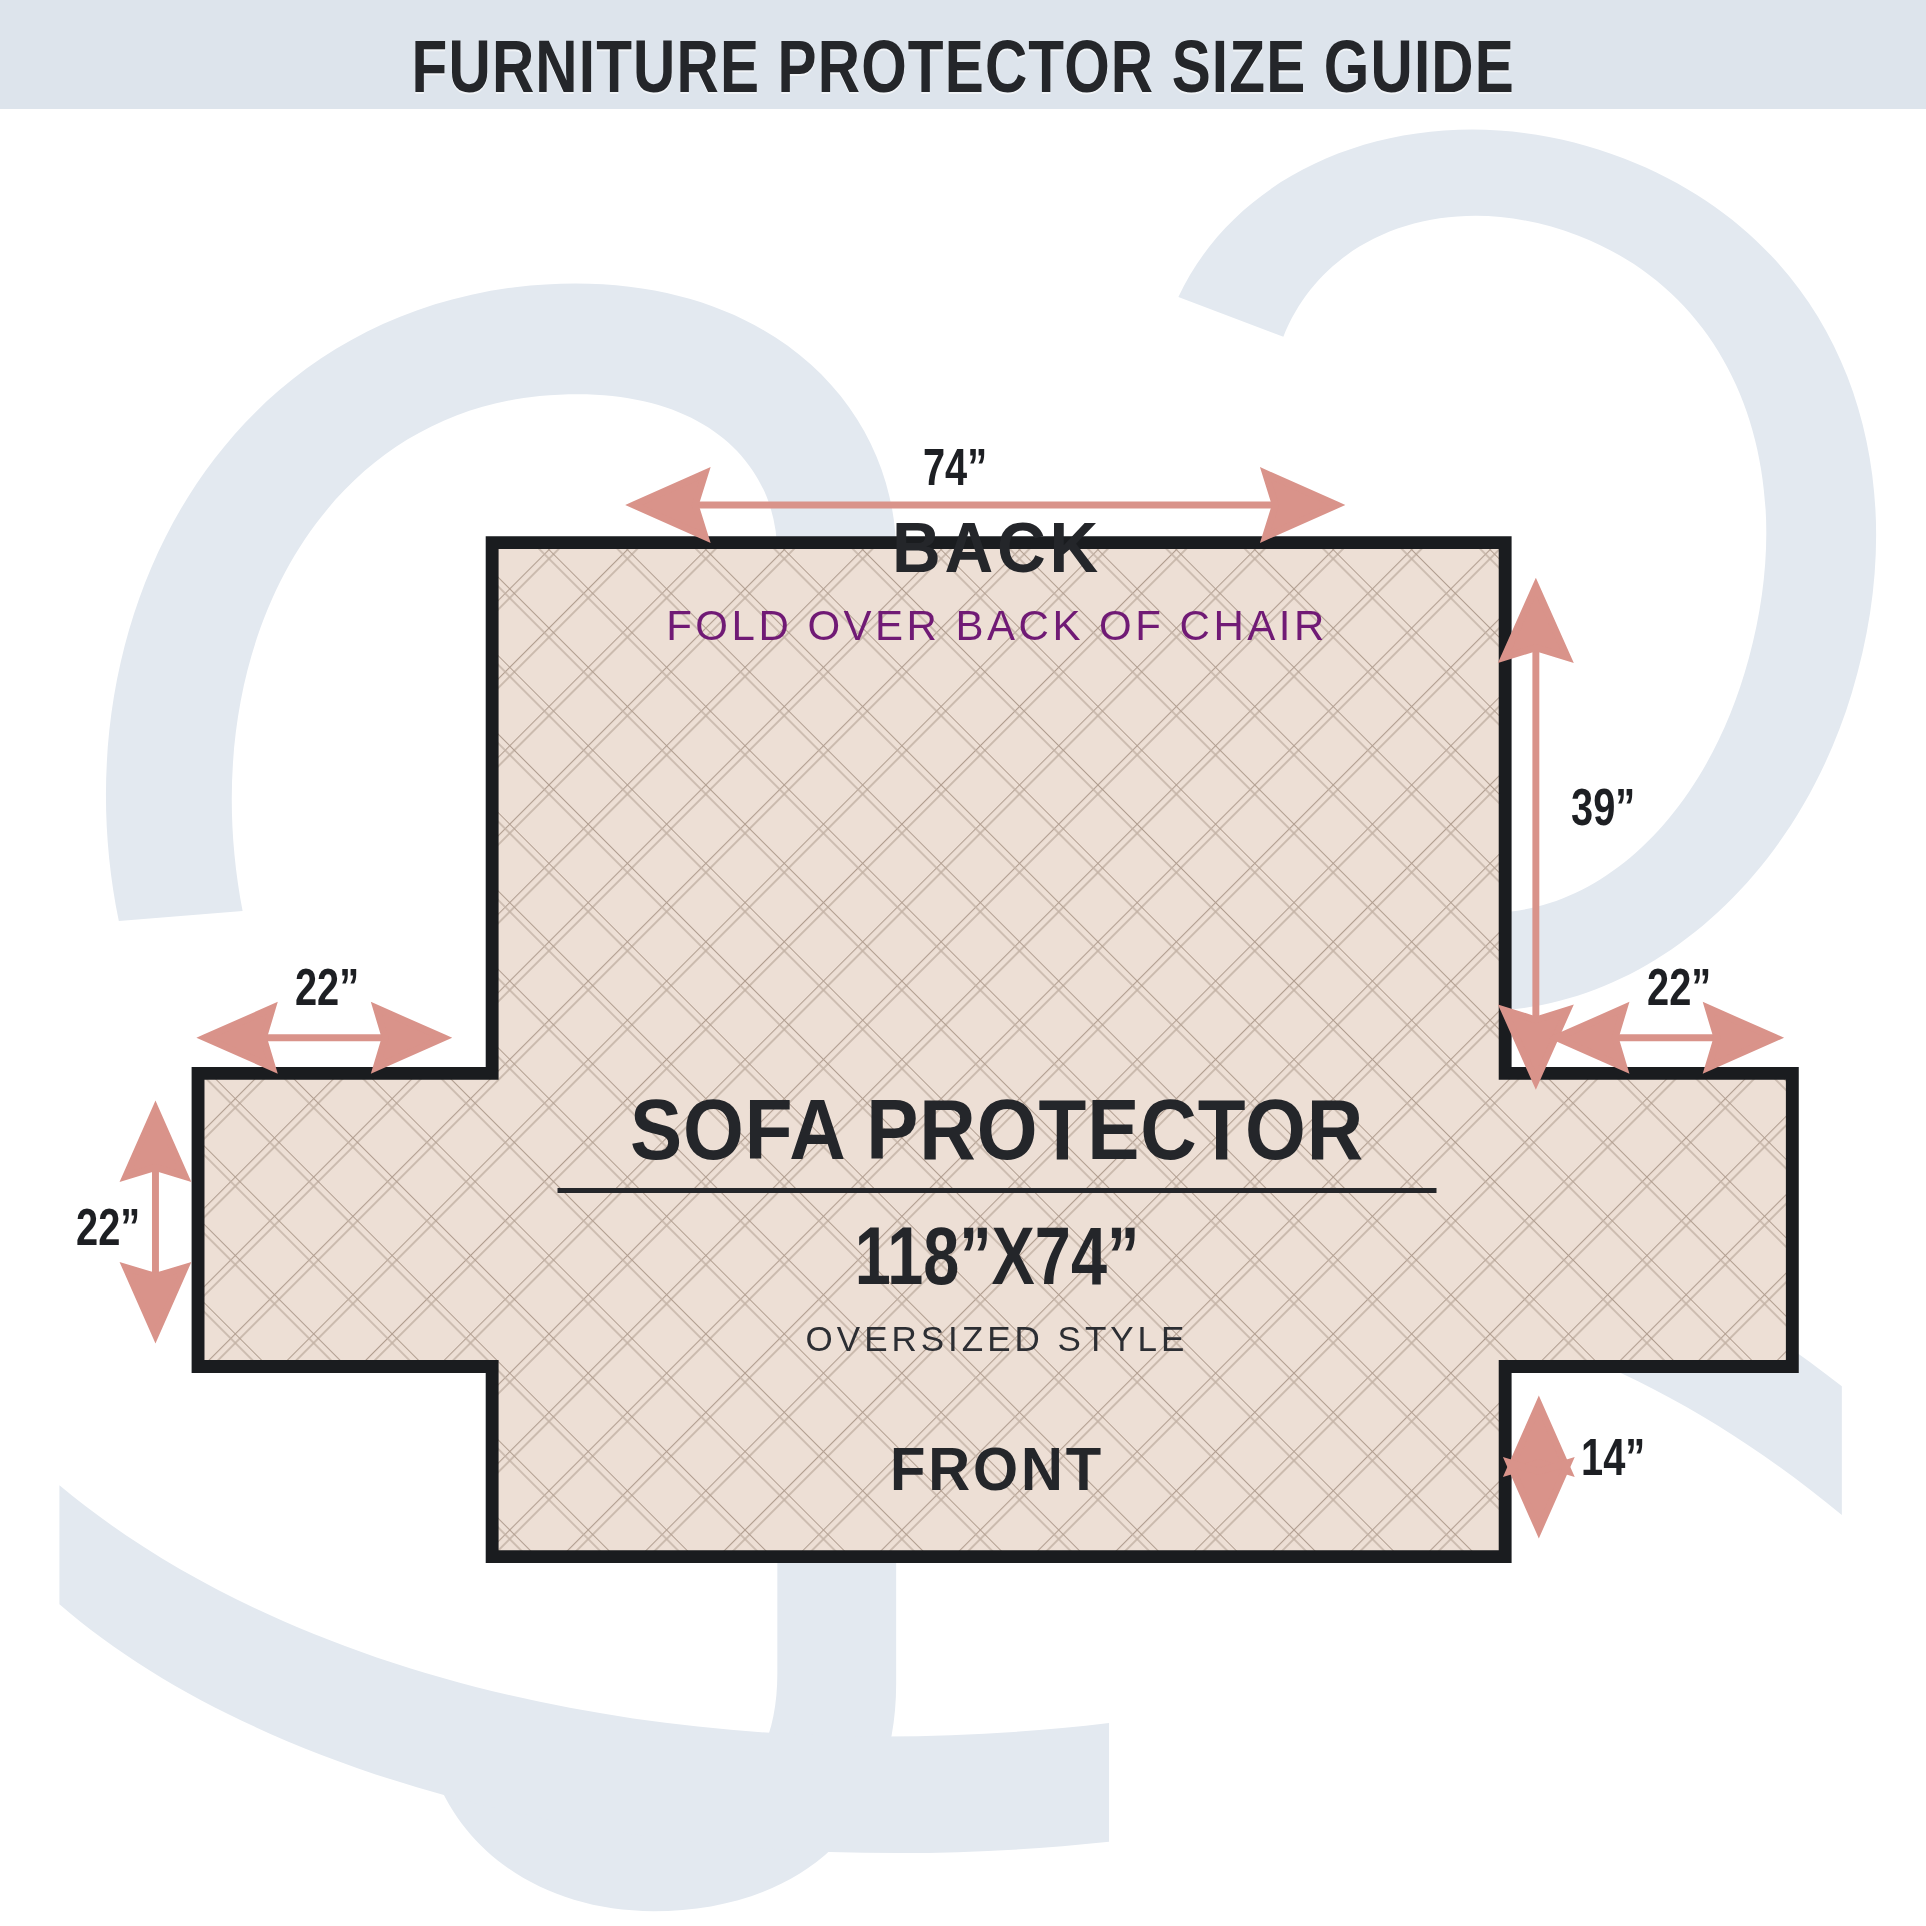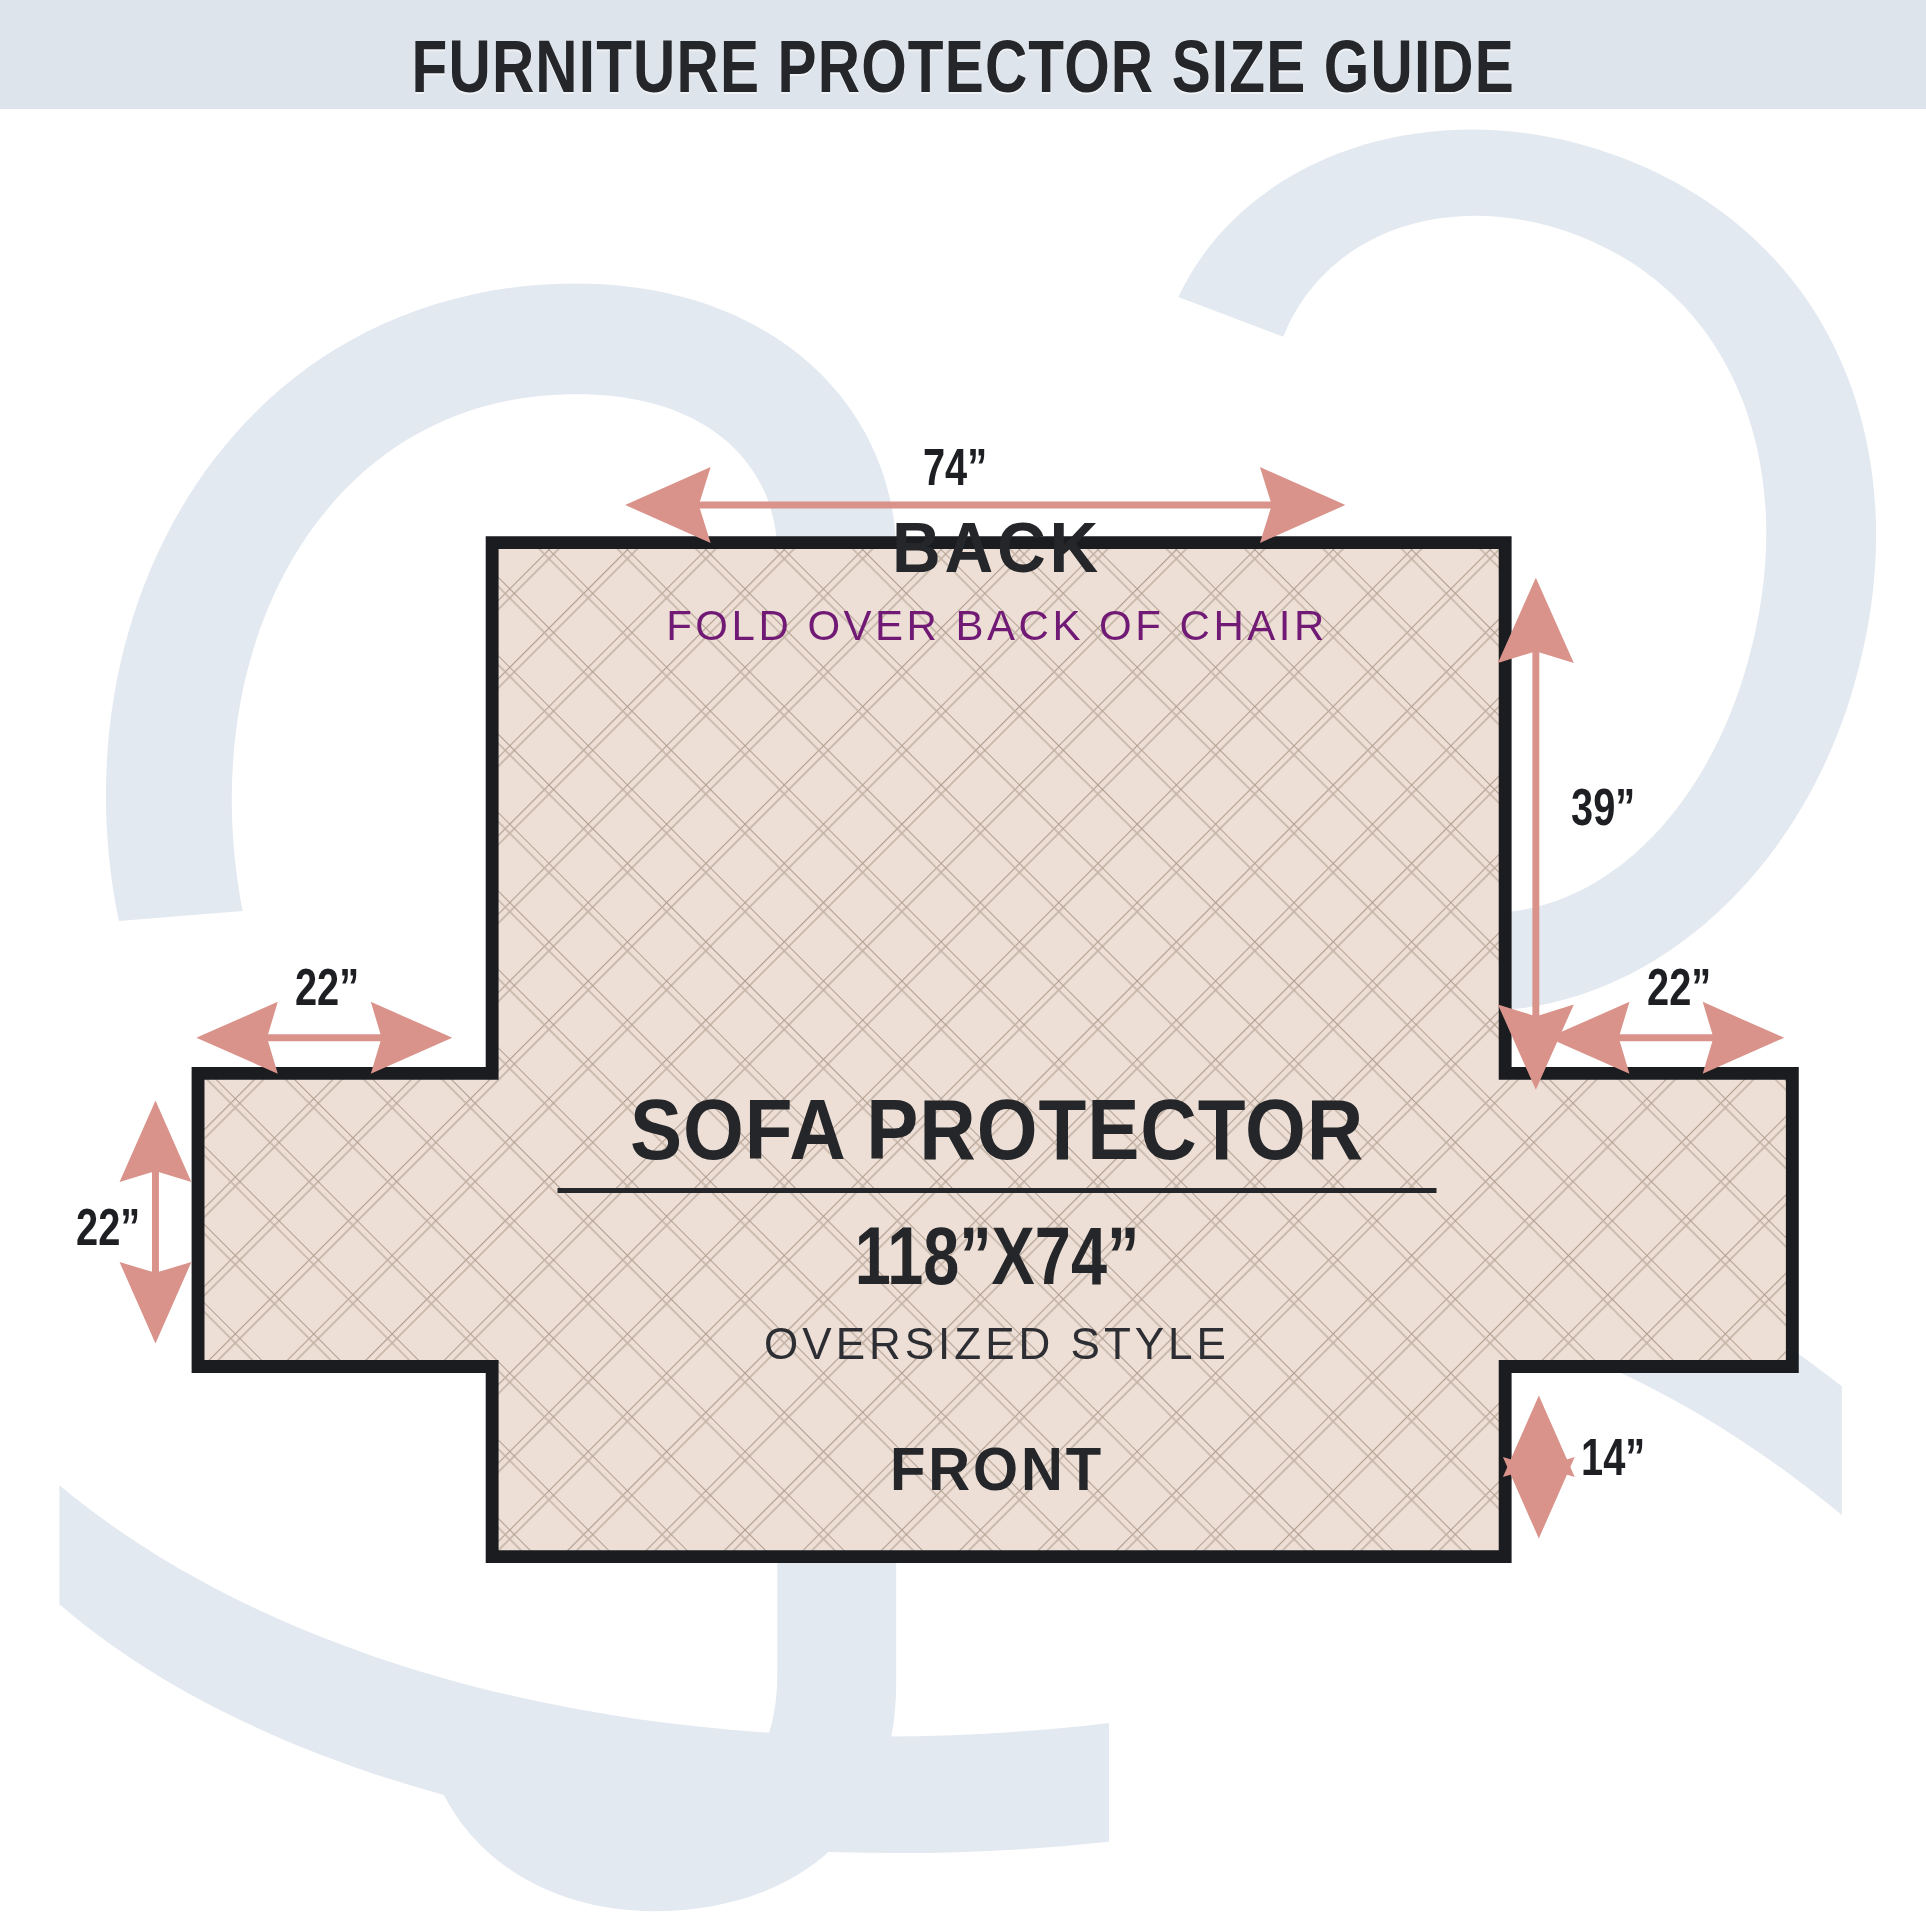--- a/index.html
+++ b/index.html
@@ -87,21 +87,21 @@
     background:#24262a;
     transform:translateX(-50%);
   }
   .lbl-dims{
     left:997px;top:1210px;
     font-size:81px;font-weight:bold;letter-spacing:0px;
     transform:translateX(-50%) scaleX(0.8);
   }
   .lbl-style{
     left:997px;top:1319px;
-    font-size:44px;font-weight:300;letter-spacing:4px;
+    font-size:35px;font-weight:300;letter-spacing:4px;
     color:#2c2e33;
   }
   .lbl-front{
     left:997px;top:1434px;
     font-size:61px;font-weight:bold;letter-spacing:3px;
     transform:translateX(-50%) scaleX(0.95);
   }
 
   
   .dim{

